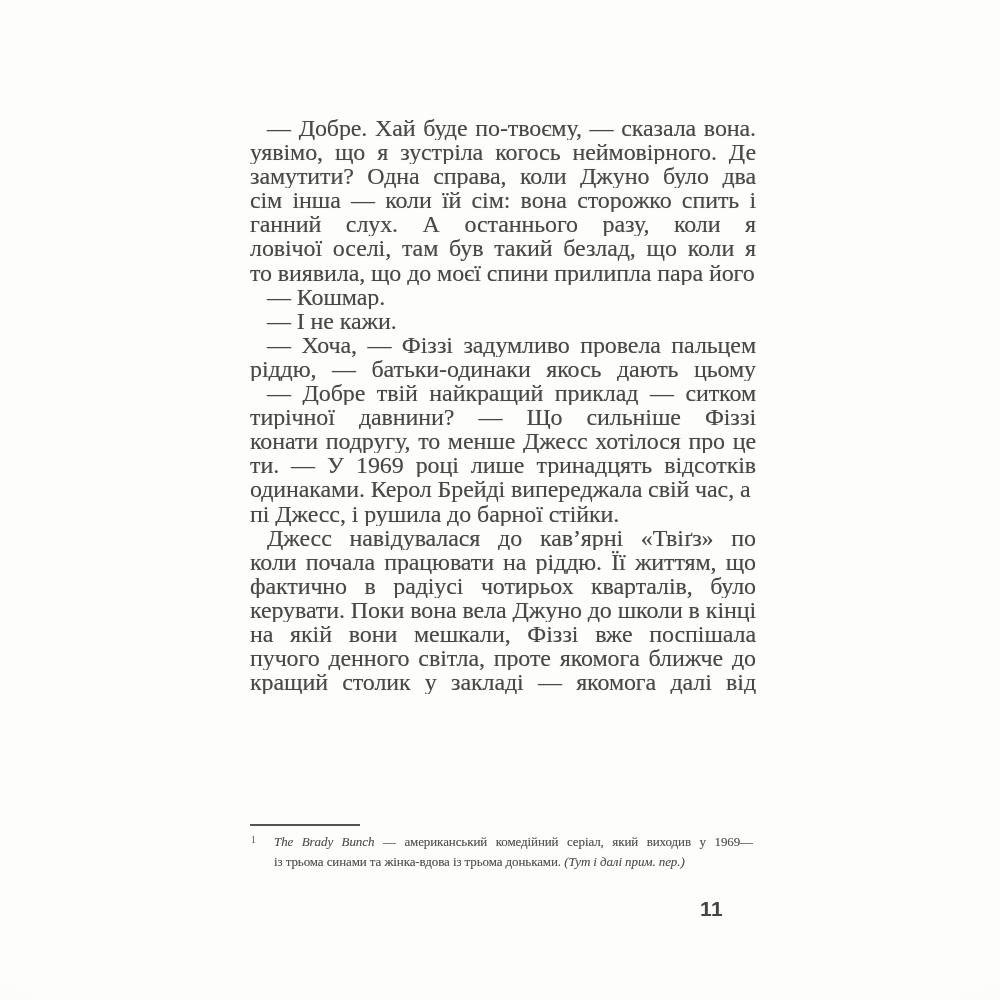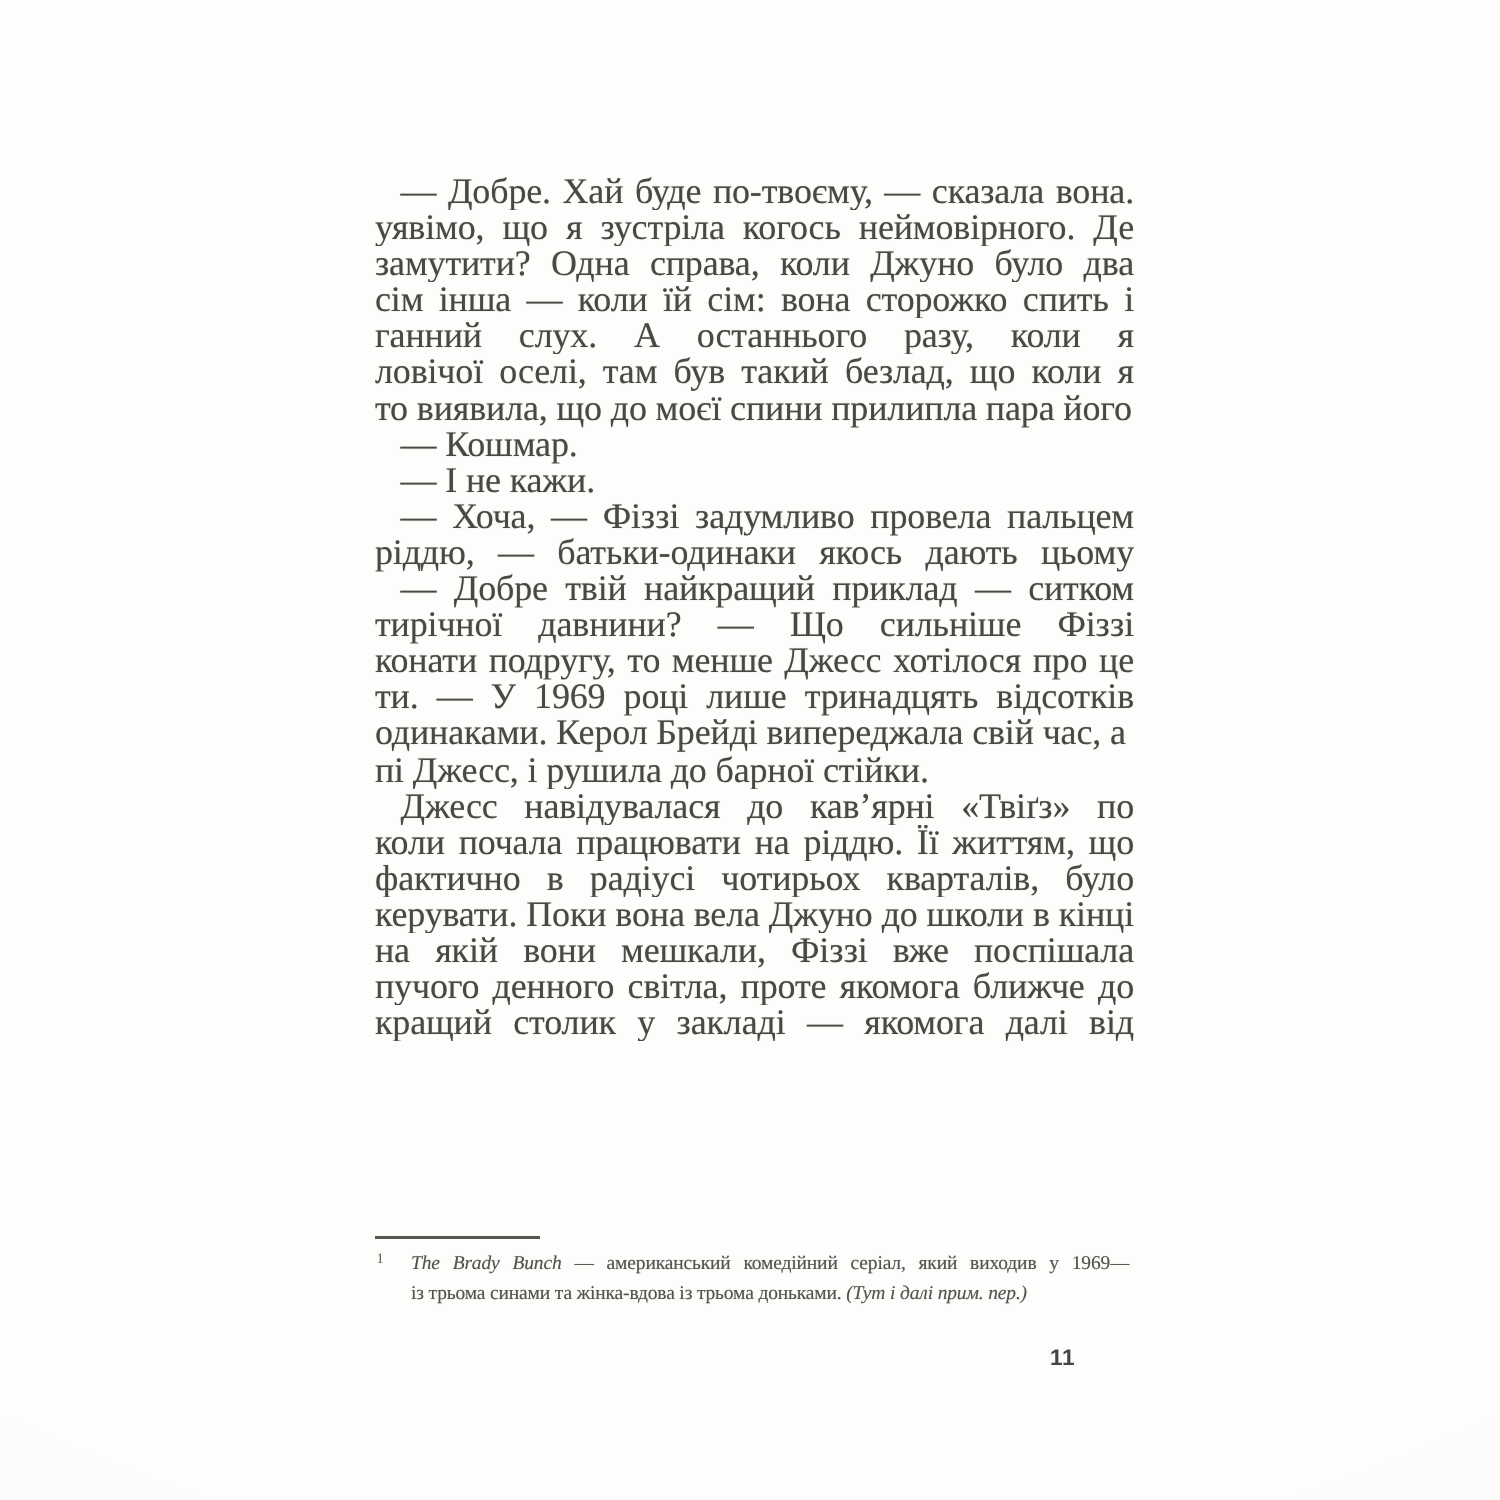--- a/index.html
+++ b/index.html
@@ -77,21 +77,21 @@
   .fline.j { text-align: justify; }
   .fline.j::after { content: ""; display: inline-block; width: 100%; height: 0; }
   .fline .it { font-style: italic; }
   
   .page-number {
     position: absolute;
     left: 700px;
     top: 897px;
     font-family: "Liberation Sans", "DejaVu Sans", sans-serif;
     font-weight: bold;
-    font-size: 15px;
+    font-size: 21px;
     letter-spacing: 0.5px;
     color: #454442;
   }
 </style>
 </head>
 <body>
 
 <div class="book-page">
 
   <div class="body-text">

